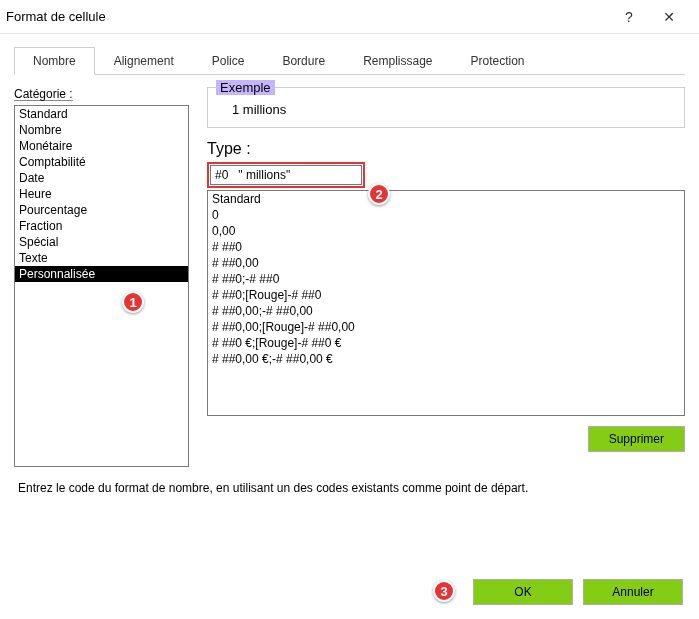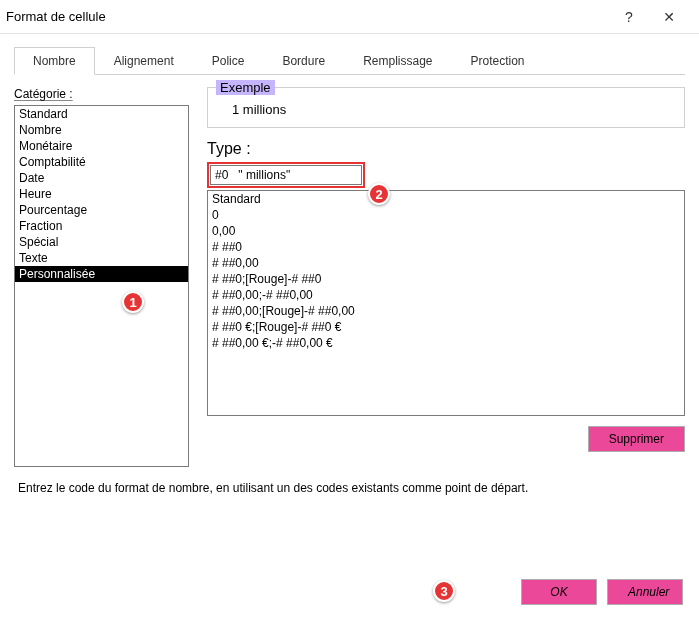--- a/index.html
+++ b/index.html
@@ -116,39 +116,39 @@
     font-size: 12px;
     cursor: pointer;
   }
   .delete-row {
     display: flex;
     justify-content: flex-end;
     margin-top: 10px;
   }
   .btn-std {
     border: 1px solid #adadad;
-    background: #ec4899;
+    background: #84cc16;
     padding: 5px 20px;
     font-size: 12px;
     cursor: pointer;
     font-family: inherit;
   }
   .help-text {
     margin: 14px 18px 0 18px;
     font-size: 12px;
   }
   .footer {
     position: absolute;
     bottom: 14px;
     right: 16px;
     display: flex;
     gap: 10px;
     align-items: center;
   }
-  .footer .btn-std { width: 76px; text-align: center; font-style: italic; }
+  .footer .btn-std { width: 100px; text-align: center; }
   .callout {
     position: absolute;
     width: 22px;
     height: 22px;
     border-radius: 50%;
     background: #e63434;
     border: 2px solid #fff;
     box-shadow: 0 1px 3px rgba(0,0,0,0.4);
     color: #fff;
     font-weight: bold;
@@ -207,20 +207,21 @@
       <div class="type-input-wrap">
         <input class="type-input" value="#0   &quot; millions&quot;" style="">
       </div>
     </div>
     <div class="format-list" id="format-list">
         <div class="fitem">Standard</div>
         <div class="fitem">0</div>
         <div class="fitem">0,00</div>
         <div class="fitem"># ##0</div>
         <div class="fitem"># ##0,00</div>
+        <div class="fitem"># ##0;-# ##0</div>
         <div class="fitem"># ##0;[Rouge]-# ##0</div>
         <div class="fitem"># ##0,00;-# ##0,00</div>
         <div class="fitem"># ##0,00;[Rouge]-# ##0,00</div>
         <div class="fitem"># ##0 €;[Rouge]-# ##0 €</div>
         <div class="fitem"># ##0,00 €;-# ##0,00 €</div>
       </div>
     <div class="delete-row">
       <button class="btn-std">Supprimer</button>
     </div>
   </div>

